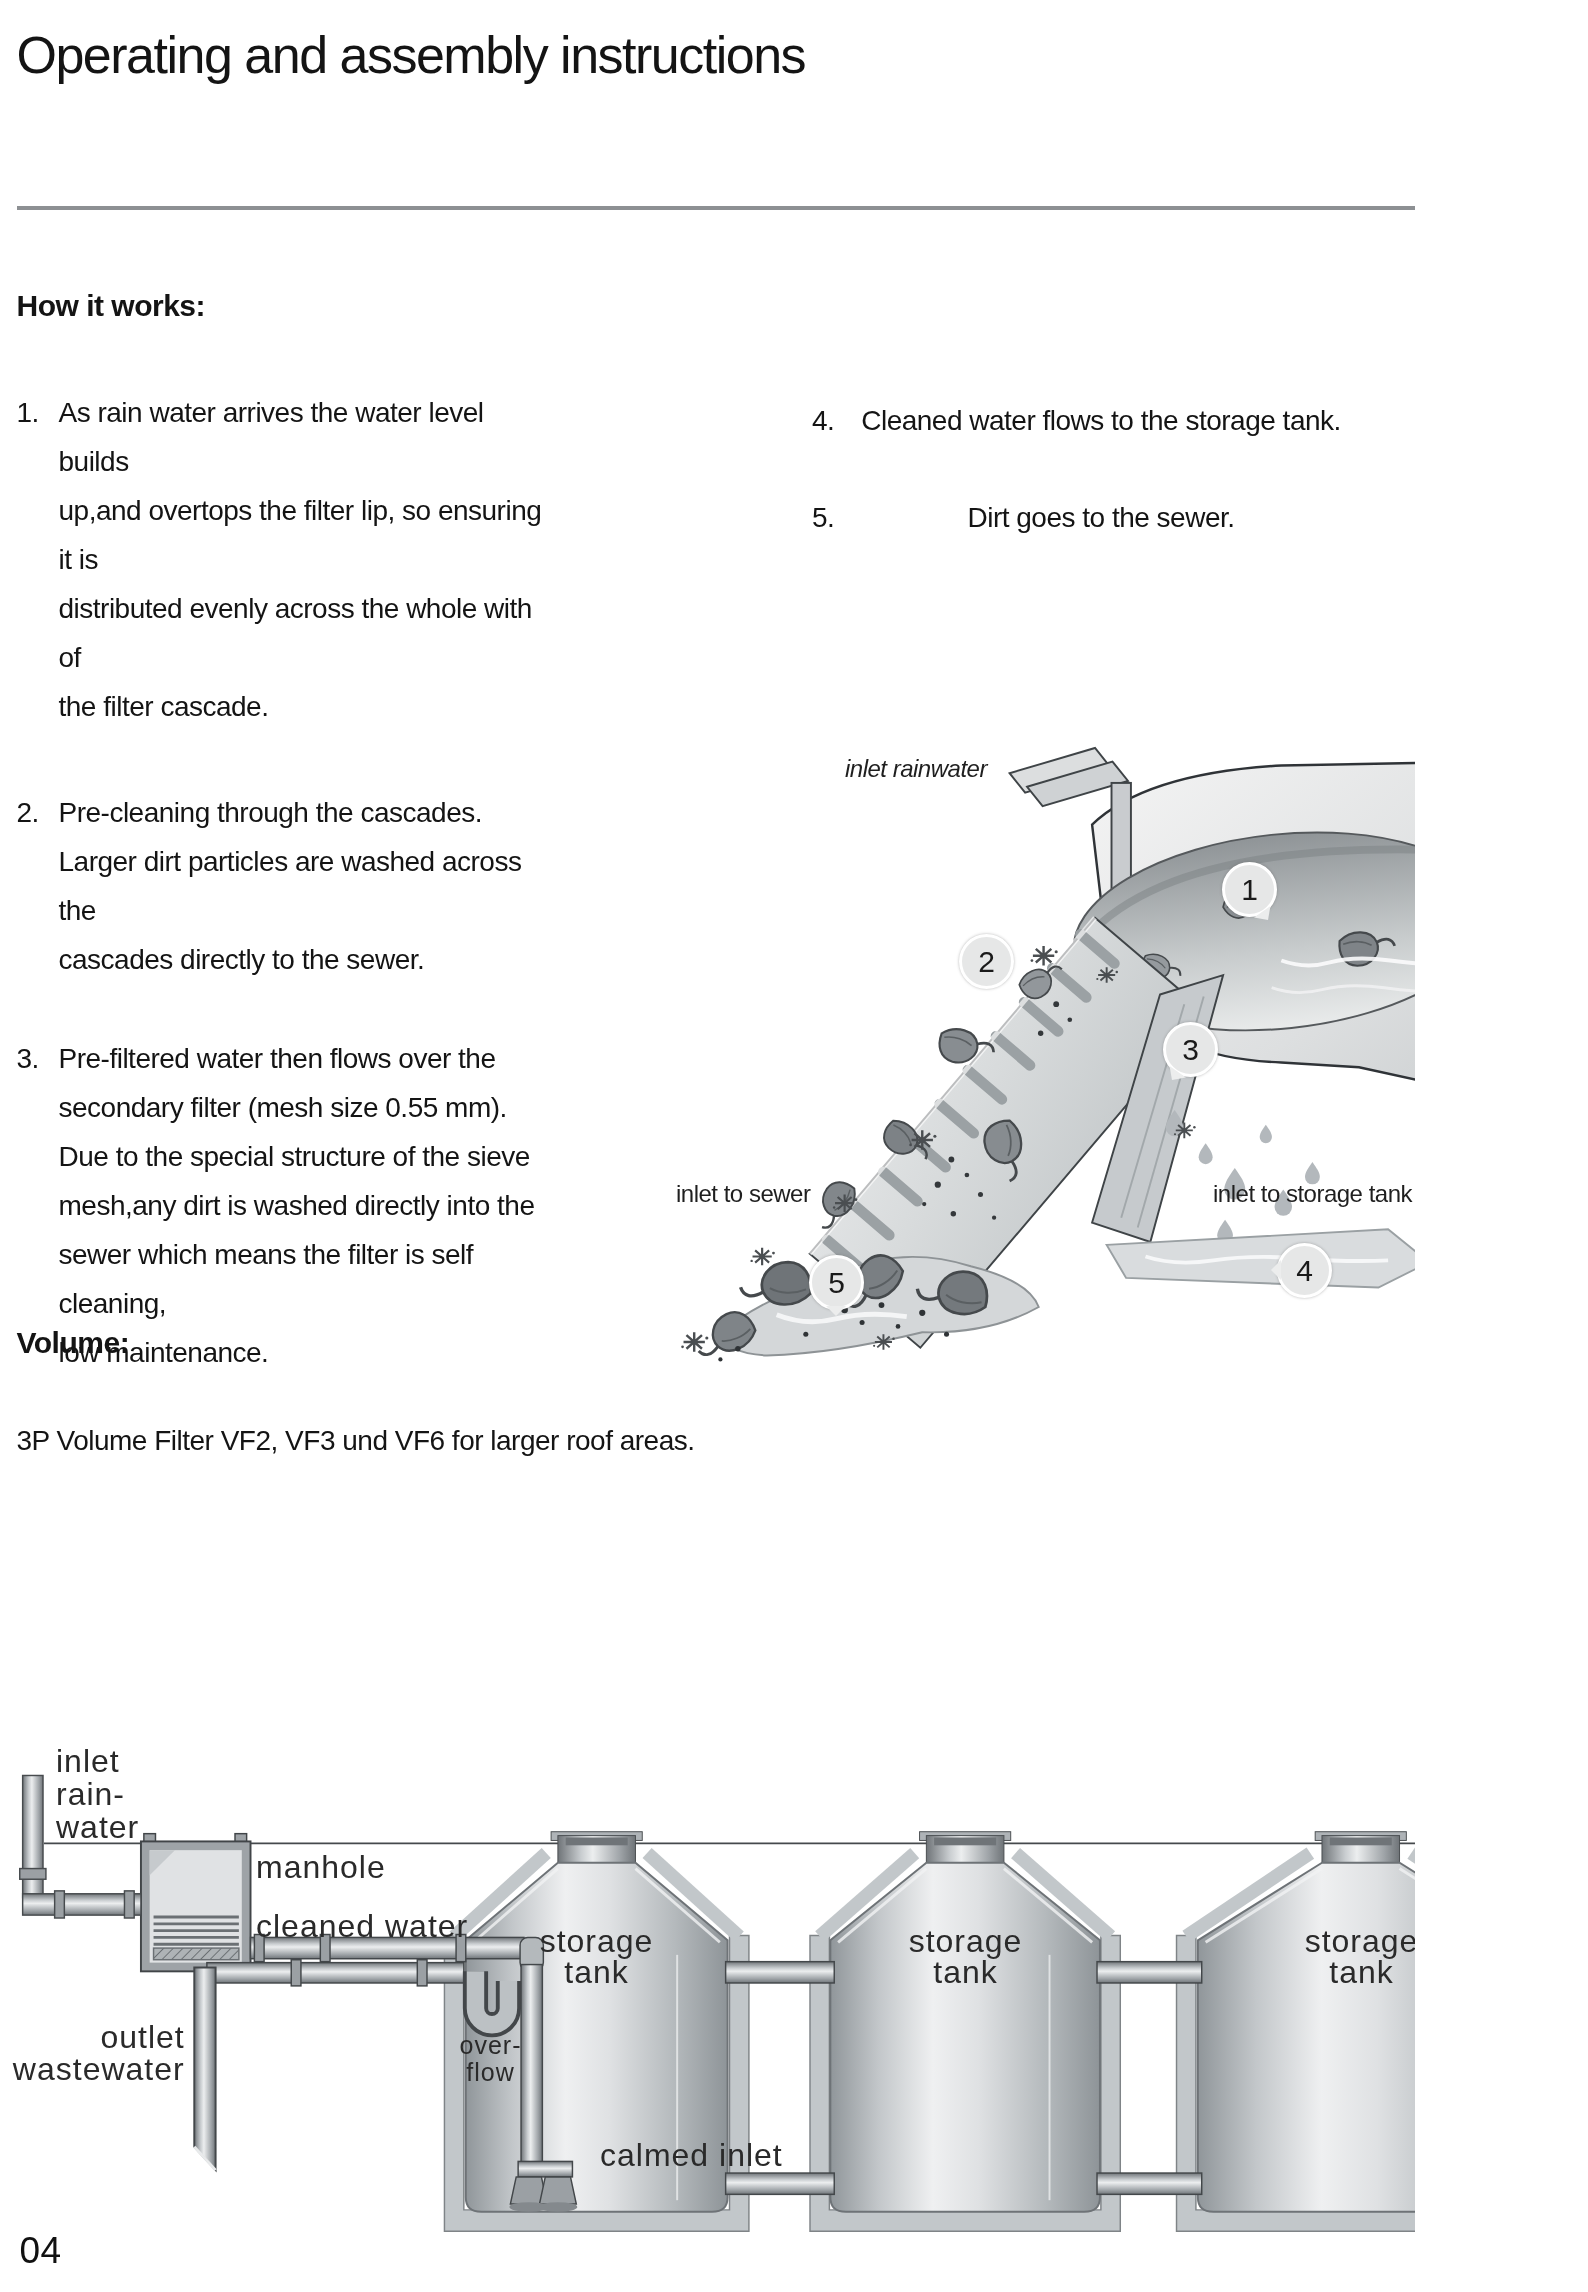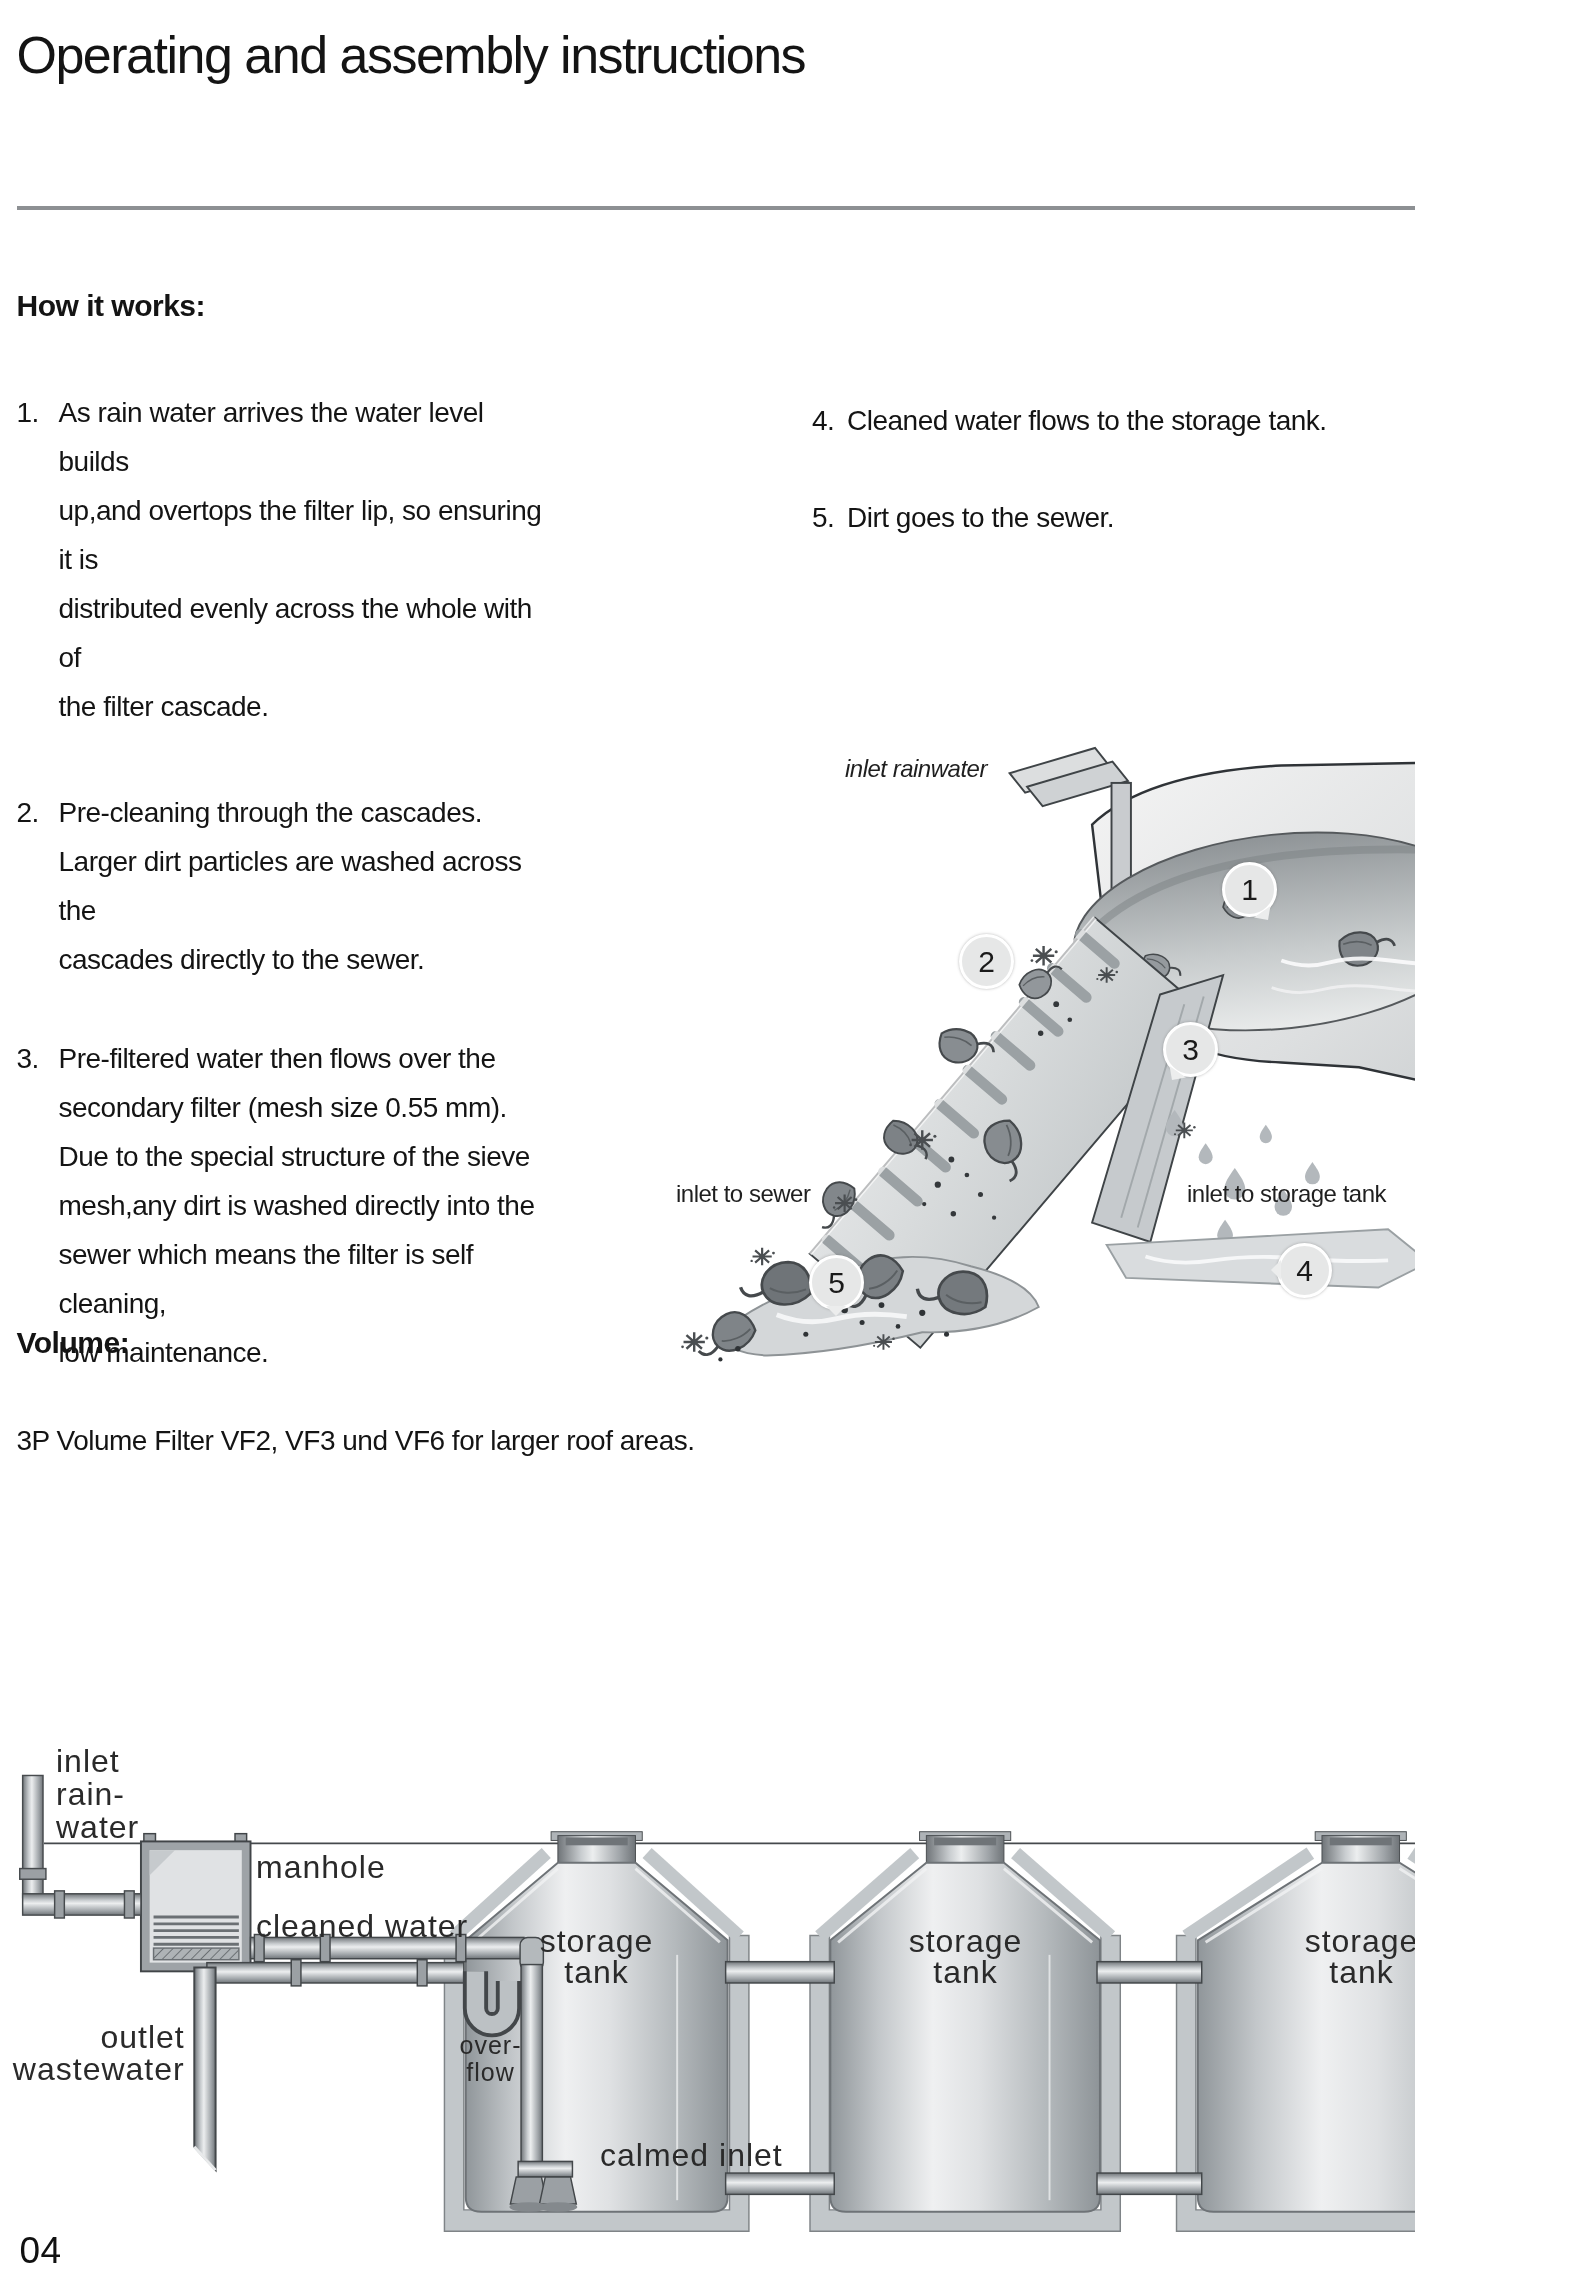--- a/index.html
+++ b/index.html
@@ -13,30 +13,30 @@
   #header-rule{left:16.5px;top:206px;width:1556px;height:3.9px;background:#8d9093;}
 
   
   #hiw-heading{left:16.5px;top:289px;font-size:30px;font-weight:bold;letter-spacing:-0.5px;}
   .hw-list{position:absolute;}
   #hw-left{left:16.5px;top:388px;width:543px;}
   #hw-right{left:812px;top:396px;width:543px;}
   .hw-item{position:relative;font-size:28px;line-height:49px;letter-spacing:-0.5px;}
   .hw-num{position:absolute;left:0;top:0;}
   #hw-left .hw-text{display:block;margin-left:42px;white-space:pre-line;}
-  #hw-right .hw-text{display:block;margin-left:35px;white-space:pre-line;}
+  #hw-right .hw-text{display:block;margin-left:35px;white-space:pre-line;text-align:center;}
   #hw-left .hw-item:nth-child(1){margin-bottom:57px;}
   #hw-left .hw-item:nth-child(2){margin-bottom:50px;}
   #hw-right .hw-item:nth-child(1){margin-bottom:48px;}
 
   
   .illu-label{font-size:24px;color:#1f1f1f;letter-spacing:-0.5px;white-space:nowrap;}
   #label-inlet-rainwater{left:845px;top:755px;font-style:italic;}
   #label-inlet-to-sewer{left:676px;top:1180px;}
-  #label-inlet-to-storage-tank{right:29px;top:1180px;}
+  #label-inlet-to-storage-tank{right:3px;top:1180px;}
   .callout{position:absolute;width:49px;height:49px;border-radius:50%;background:#e6e7e7;
            border:3.9px solid #ffffff;box-shadow:0 0 2.9px rgba(90,90,90,.45);
            display:flex;align-items:center;justify-content:center;
            font-size:30px;color:#1a1a1a;box-sizing:content-box;}
   .tail{position:absolute;width:0;height:0;border:10.7px solid transparent;}
   .tail-b{border-top-color:#eceded;bottom:-19.4px;left:13.6px;}
   .tail-br{border-top-color:#eceded;bottom:-15.5px;right:-3.9px;transform:rotate(-35deg);}
   .tail-bl{border-top-color:#eceded;bottom:-15.5px;left:-3.9px;transform:rotate(35deg);}
   .tail-l{border-right-color:#eceded;left:-19.4px;top:13.6px;}
 

